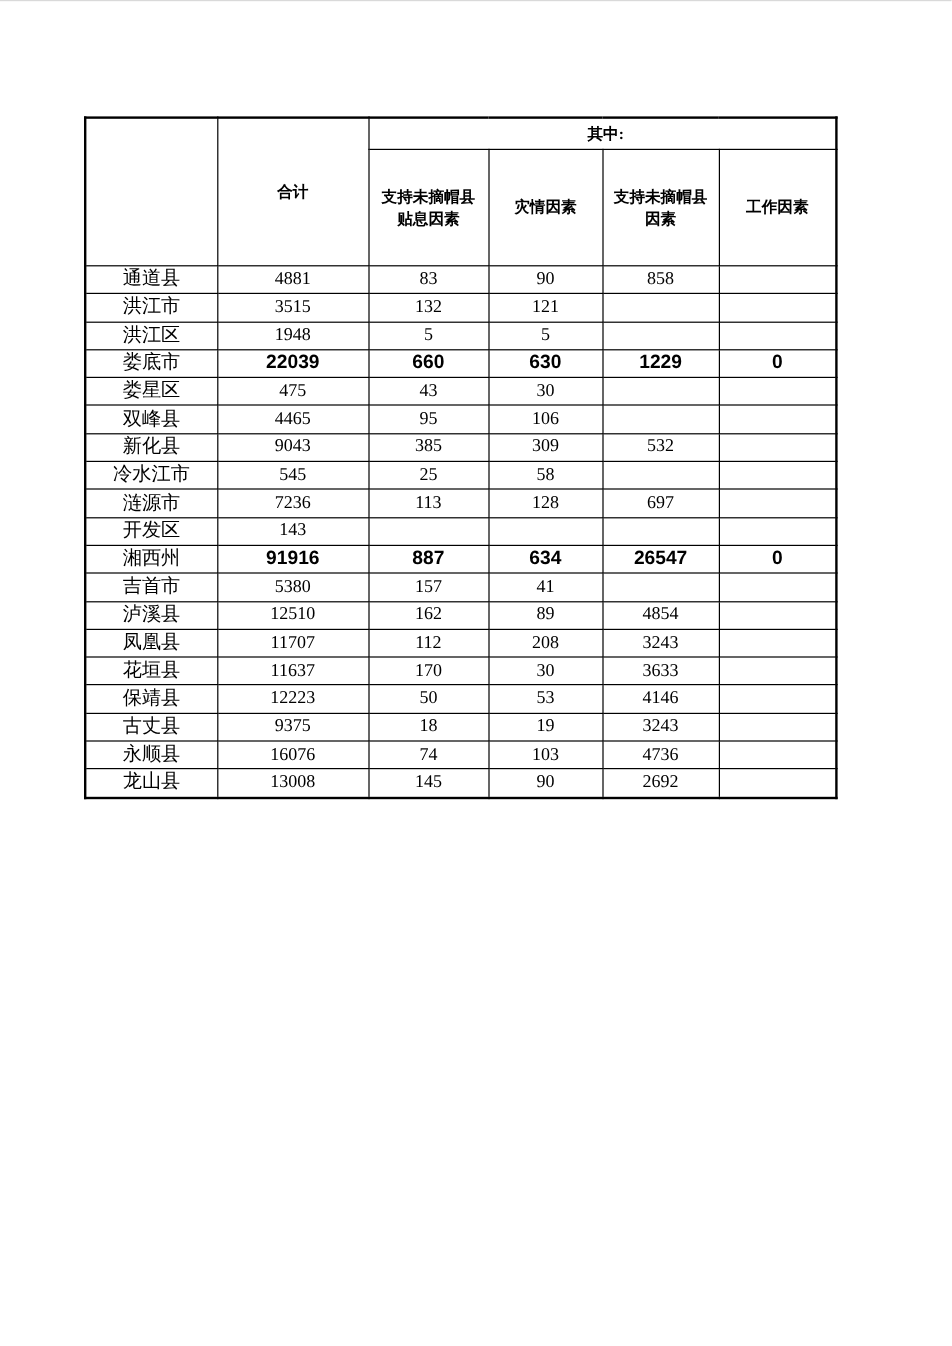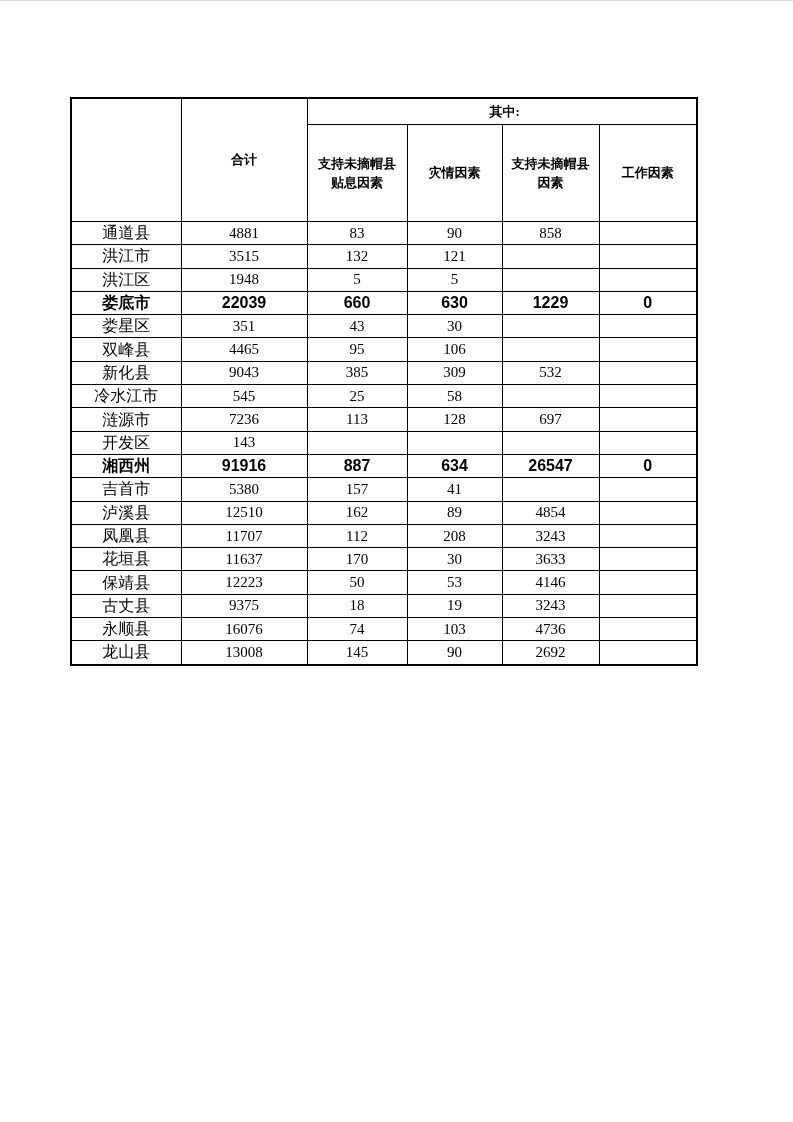--- a/index.html
+++ b/index.html
@@ -49,21 +49,21 @@
     font-size: 16px;
     height: 22.3px;
     line-height: 1;
   }
   .num-cell {
     font-size: 15px;
     font-family: "Liberation Serif", serif;
     line-height: 1;
   }
   .bold-row .name-cell {
-    font-weight: bold;
+    font-weight: normal;
   }
   .bold-row .num-cell {
     font-weight: bold;
     font-family: Liberation Sans, sans-serif;
     font-size: 16px;
   }
 </style>
 </head>
 <body>
 
@@ -119,21 +119,21 @@
       <tr class="bold-row">
         <td class="name-cell">娄底市</td>
         <td class="num-cell">22039</td>
         <td class="num-cell">660</td>
         <td class="num-cell">630</td>
         <td class="num-cell">1229</td>
         <td class="num-cell">0</td>
       </tr>
       <tr>
         <td class="name-cell">娄星区</td>
-        <td class="num-cell">351</td>
+        <td class="num-cell">475</td>
         <td class="num-cell">43</td>
         <td class="num-cell">30</td>
         <td class="num-cell"></td>
         <td class="num-cell"></td>
       </tr>
       <tr>
         <td class="name-cell">双峰县</td>
         <td class="num-cell">4465</td>
         <td class="num-cell">95</td>
         <td class="num-cell">106</td>

